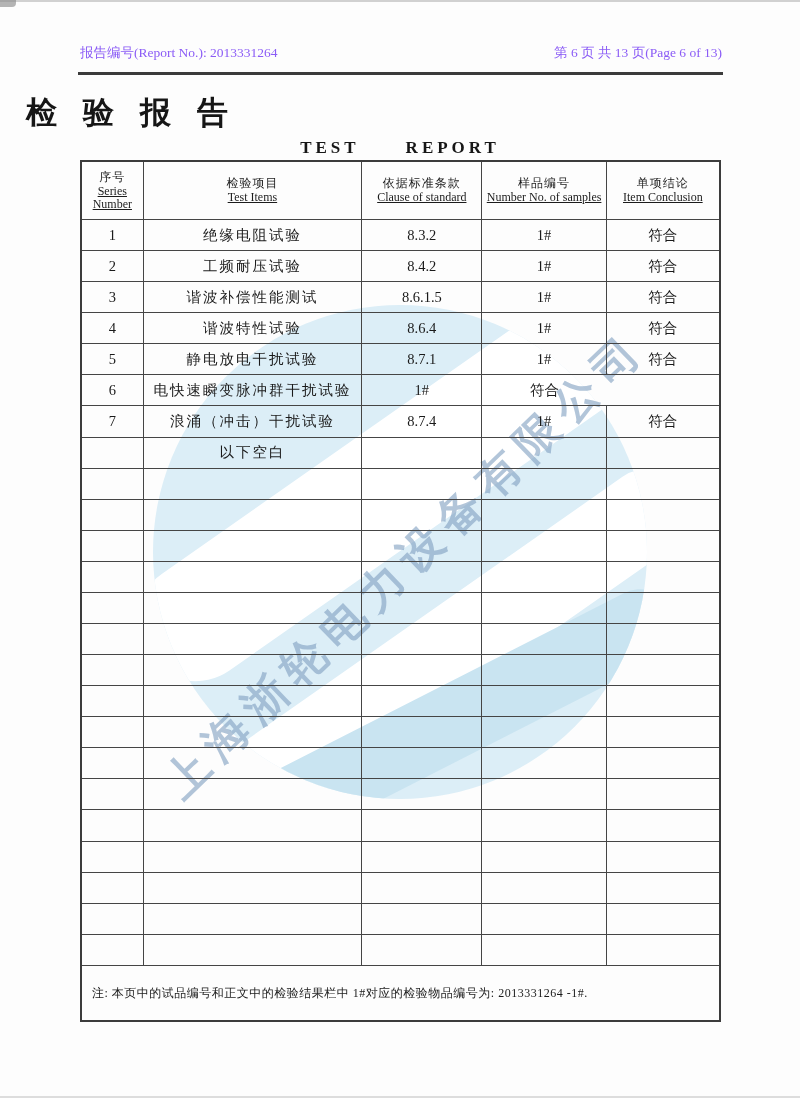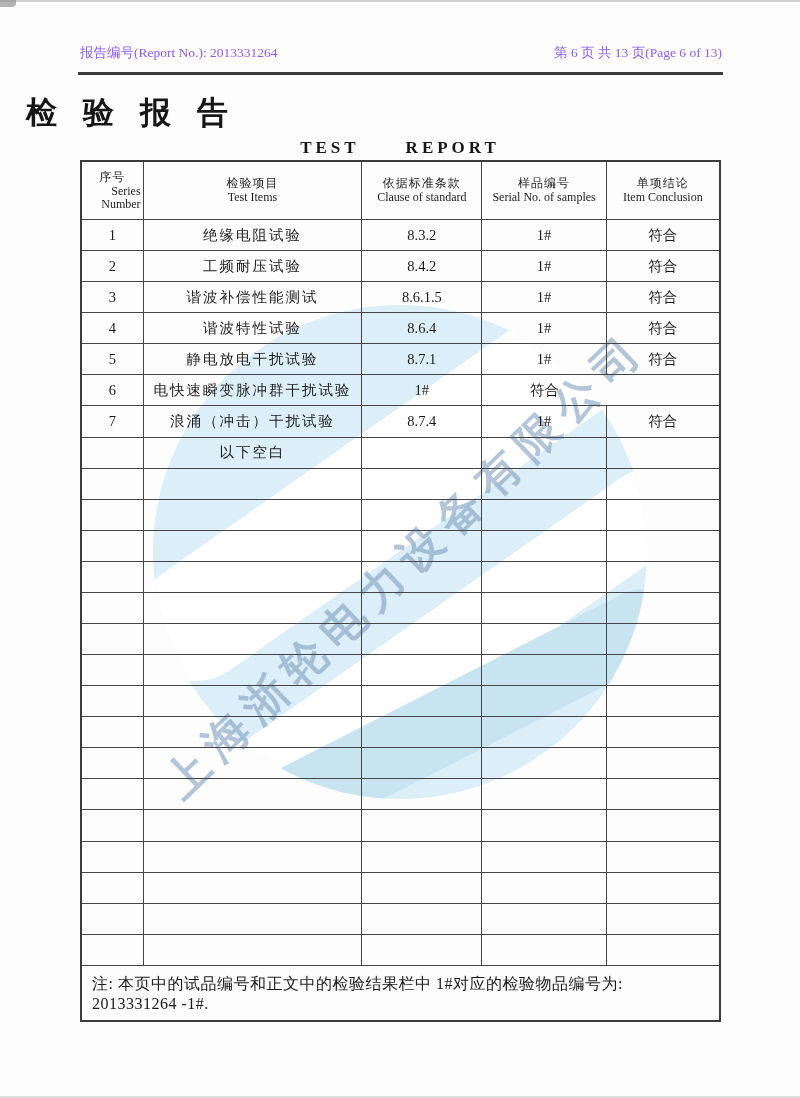--- a/index.html
+++ b/index.html
@@ -41,27 +41,27 @@
 
   
   .report-table{position:absolute;left:80px;top:160px;width:641px;height:862px;
                 border:2px solid #3c3c3c;display:flex;flex-direction:column;box-sizing:border-box;}
   .trow{display:grid;grid-template-columns:9.67fr 34.32fr 18.88fr 19.5fr 17.63fr;box-sizing:border-box;}
   .trow > div{border-right:1px solid #454545;display:flex;flex-direction:column;
               align-items:center;justify-content:center;box-sizing:border-box;min-height:0;}
   .trow > div:last-child{border-right:none;}
   .thead{height:58px;flex:none;border-bottom:1px solid #454545;}
   .thead .zh{font-size:12px;letter-spacing:1px;color:#1c1c1c;line-height:1.25;}
-  .thead .en{font-size:12px;color:#1c1c1c;line-height:1.12;text-align:right;padding:0 2px;}
+  .thead .en{font-size:12px;color:#1c1c1c;line-height:1.12;text-align:center;padding:0 2px;text-decoration:underline;}
   .tbody{flex:1;display:flex;flex-direction:column;}
   .tbody .trow{flex:1;border-bottom:1px solid #454545;}
   .cell{font-size:14.5px;color:#1a1a1a;}
   .cell-item{letter-spacing:2px;}
   .note-row{height:54px;flex:none;display:flex;align-items:center;
-            padding:0 10px;font-size:16px;letter-spacing:0.5px;color:#1a1a1a;box-sizing:border-box;}
+            padding:0 10px;font-size:12px;letter-spacing:0.5px;color:#1a1a1a;box-sizing:border-box;}
 </style>
 </head>
 <body>
 
 <div class="page">
 
   <div class="watermark">
     <div class="wm-circle">
       <div class="wm-band wm-band1"></div>
       <div class="wm-band wm-band2"></div>
@@ -91,21 +91,21 @@
         <div>
           <span class="zh">检验项目</span>
           <span class="en">Test Items</span>
         </div>
         <div>
           <span class="zh">依据标准条款</span>
           <span class="en">Clause of standard</span>
         </div>
         <div>
           <span class="zh">样品编号</span>
-          <span class="en">Serial No. of samples</span>
+          <span class="en">Number No. of samples</span>
         </div>
         <div>
           <span class="zh">单项结论</span>
           <span class="en">Item Conclusion</span>
         </div>
       </div>
 
       <div class="tbody" id="table-body">
           <div class="trow">
             <div class="cell">1</div>

